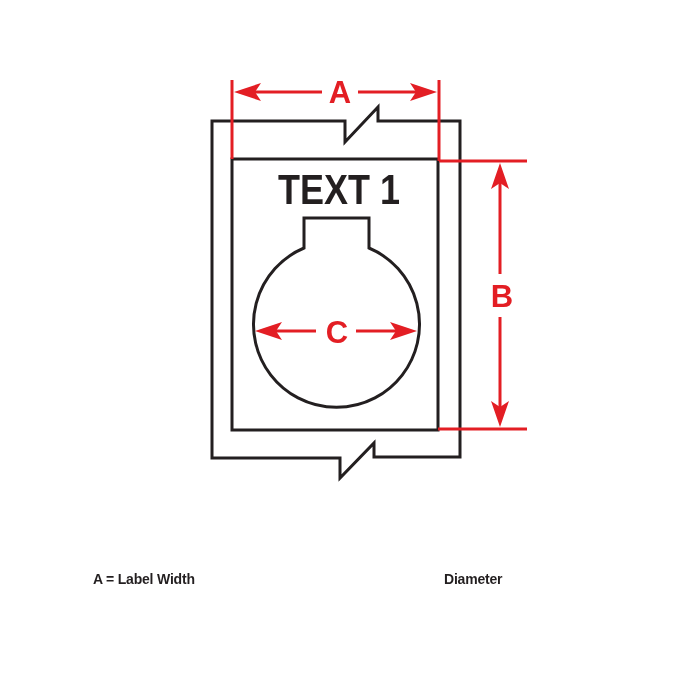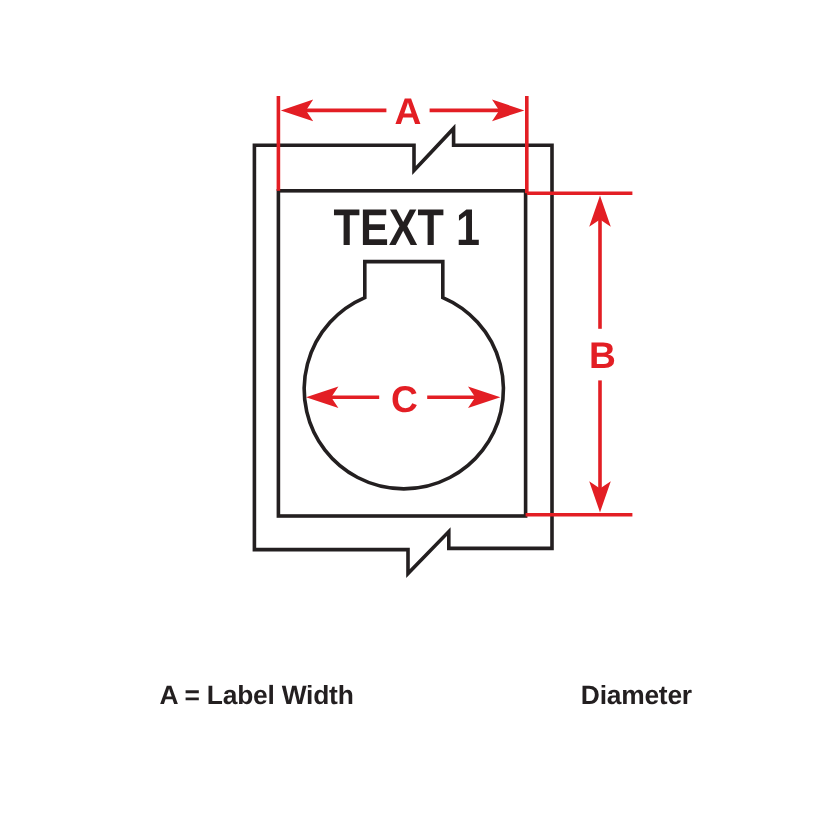--- a/index.html
+++ b/index.html
@@ -3,25 +3,24 @@
   <meta charset="utf-8">
   <style>
     html, body { margin: 0; padding: 0; background: #ffffff; }
     body { width: 700px; height: 700px; position: relative; overflow: hidden; }
     #diagram { position: absolute; left: 0; top: 0; width: 700px; height: 700px; }
     .lbl { font-family: "Liberation Sans", sans-serif; font-weight: bold; }
     .legend {
       position: absolute;
       font-family: "Liberation Sans", sans-serif;
       font-weight: bold;
-      font-size: 22px;
+      font-size: 14px;
       color: #231f20;
       line-height: 33px;
       letter-spacing: -0.2px;
-      margin-left: 40px;
     }
     #legend-left { left: 93px; top: 563px; }
     #legend-right { left: 395px; top: 563px; }
     #legend-right .indent { display: block; padding-left: 49px; }
   </style>
 </head>
 <body>
 
 <svg id="diagram" viewBox="0 0 700 700" xmlns="http://www.w3.org/2000/svg">
 

